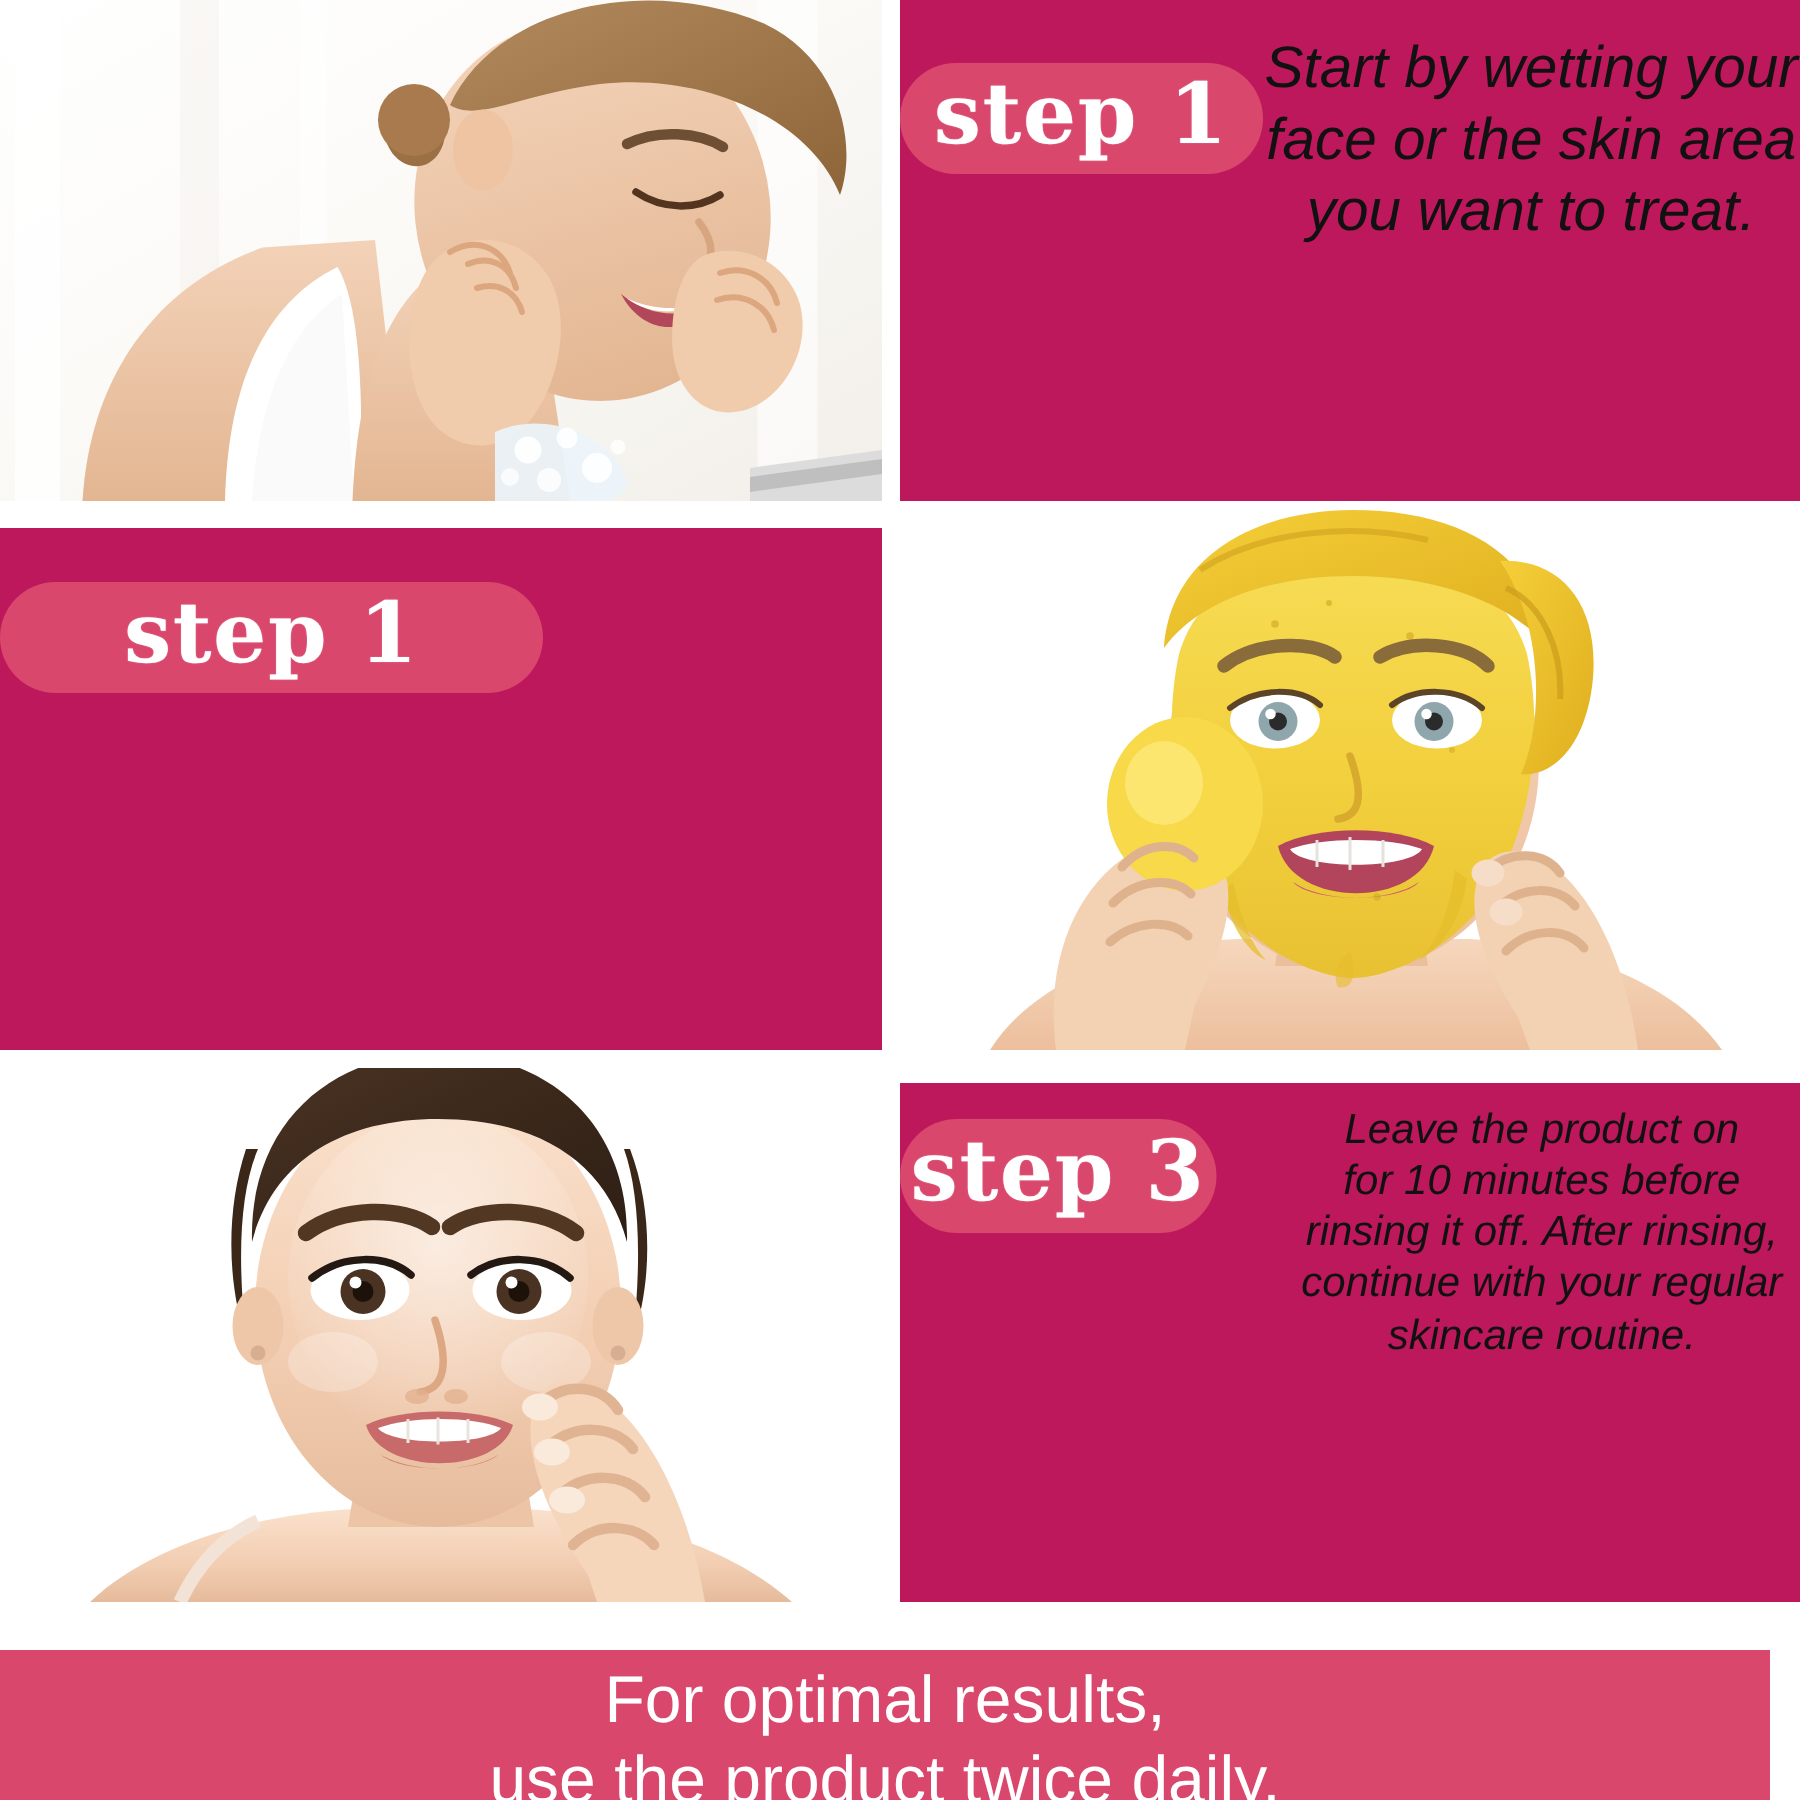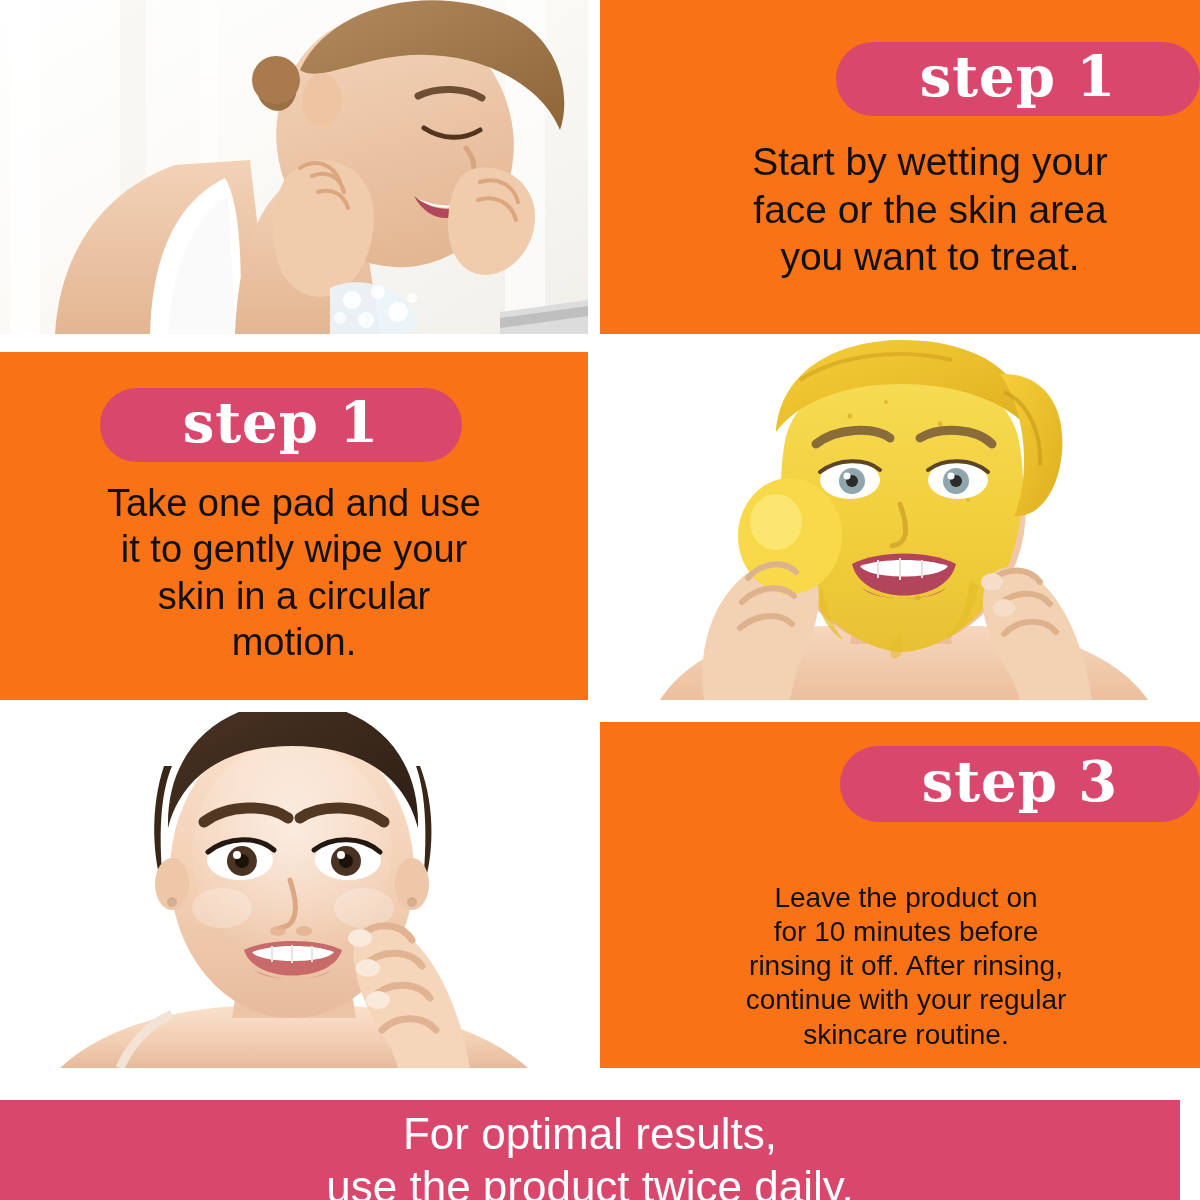--- a/index.html
+++ b/index.html
@@ -22,24 +22,24 @@
 
   
   .cell {
     position: absolute;
     overflow: hidden;
   }
   .photo-cell {
     background: #ffffff;
   }
   .text-cell {
-    background: #f97316;
+    background: #be185d;
     display: flex;
-    flex-direction: column;
-    align-items: flex-end;
+    flex-direction: row;
+    align-items: flex-start;
   }
 
   
   #cell-photo-1 { left: 0;    top: 0;    width: 588px; height: 334px; }
   #cell-text-1  { left: 600px; top: 0;   width: 600px; height: 334px; }
   
   #cell-text-2  { left: 0;    top: 352px; width: 588px; height: 348px; }
   #cell-photo-2 { left: 600px; top: 340px; width: 600px; height: 360px; }
   
   #cell-photo-3 { left: 0;    top: 712px; width: 588px; height: 356px; }
@@ -68,20 +68,21 @@
   #badge-3 { width: 360px; height: 76px; margin-top: 24px; margin-right: 0px; }
 
   
   .body-text {
     color: #111111;
     font-family: "Liberation Sans", sans-serif;
     font-size: 39px;
     line-height: 1.22;
     text-align: center;
     white-space: pre-line;
+    font-style: italic;
   }
   #text-1 { margin-top: 22px; width: 540px; }
   #text-2 { margin-top: 18px; width: 540px; margin-right: 24px; font-size: 38px; }
   #text-3 { margin-top: 14px; width: 588px; font-size: 28px; }
 
   
   #bottom-banner {
     position: absolute;
     left: 0;
     top: 1100px;
@@ -183,24 +184,20 @@
 
   <div class="cell text-cell" id="cell-text-1">
     <div class="badge" id="badge-1">step 1</div>
     <div class="body-text" id="text-1">Start by wetting your
 face or the skin area
 you want to treat.</div>
   </div>
 
   <div class="cell text-cell" id="cell-text-2">
     <div class="badge" id="badge-2">step 1</div>
-    <div class="body-text" id="text-2">Take one pad and use
-it to gently wipe your
-skin in a circular
-motion.</div>
   </div>
 
   <div class="cell photo-cell" id="cell-photo-2">
     <svg class="photo-svg" viewBox="0 0 600 360" preserveAspectRatio="xMidYMid slice">
       <defs>
         <linearGradient id="mask2" x1="0" y1="0" x2="0" y2="1">
           <stop offset="0%" stop-color="#f7dc55"></stop>
           <stop offset="55%" stop-color="#f2cf3c"></stop>
           <stop offset="100%" stop-color="#e8c133"></stop>
         </linearGradient>

